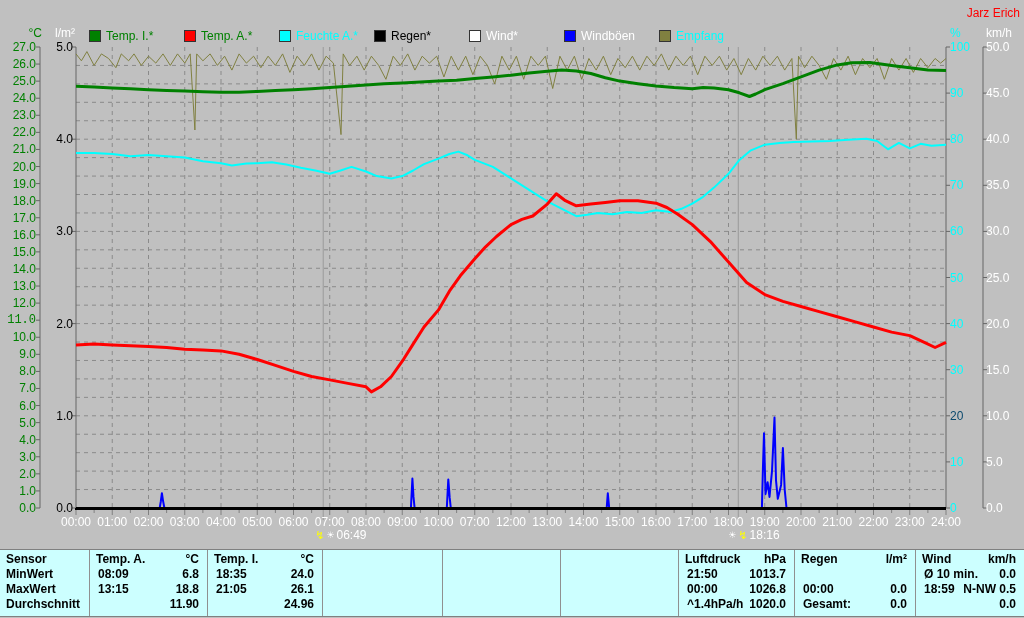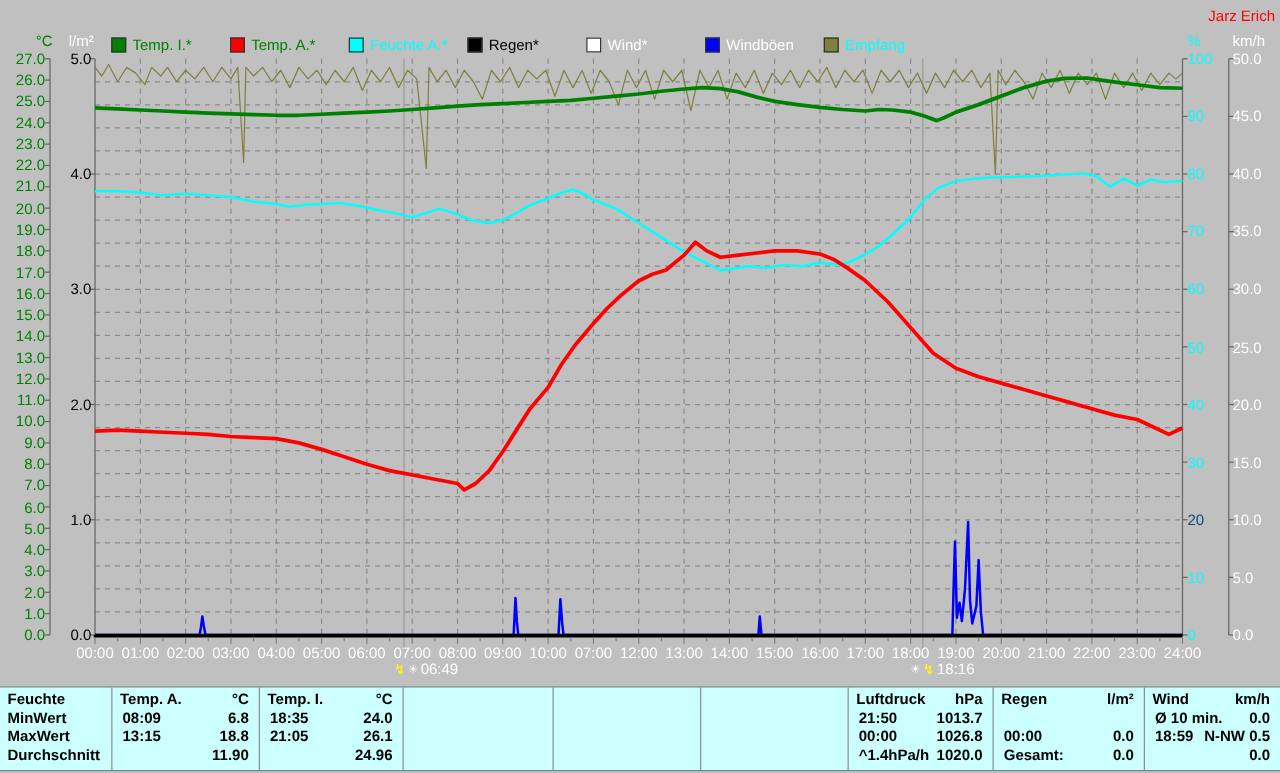--- a/index.html
+++ b/index.html
@@ -241,21 +241,21 @@
       <div class="abs ylab" style="color: rgb(0, 128, 0); top: 484.926px; right: 988px;">1.0</div>
       <div class="abs ylab" style="color: rgb(0, 128, 0); top: 467.852px; right: 988px;">2.0</div>
       <div class="abs ylab" style="color: rgb(0, 128, 0); top: 450.778px; right: 988px;">3.0</div>
       <div class="abs ylab" style="color: rgb(0, 128, 0); top: 433.704px; right: 988px;">4.0</div>
       <div class="abs ylab" style="color: rgb(0, 128, 0); top: 416.63px; right: 988px;">5.0</div>
       <div class="abs ylab" style="color: rgb(0, 128, 0); top: 399.556px; right: 988px;">6.0</div>
       <div class="abs ylab" style="color: rgb(0, 128, 0); top: 382.481px; right: 988px;">7.0</div>
       <div class="abs ylab" style="color: rgb(0, 128, 0); top: 365.407px; right: 988px;">8.0</div>
       <div class="abs ylab" style="color: rgb(0, 128, 0); top: 348.333px; right: 988px;">9.0</div>
       <div class="abs ylab" style="color: rgb(0, 128, 0); top: 331.259px; right: 988px;">10.0</div>
-      <div class="abs ylab" style="color: rgb(0, 128, 0); top: 314.185px; right: 988px;">11.0</div>
+      <div class="abs ylab" style="color: rgb(0, 128, 0); top: 314.185px; right: 988px; font-family: Liberation Mono, monospace;">11.0</div>
       <div class="abs ylab" style="color: rgb(0, 128, 0); top: 297.111px; right: 988px;">12.0</div>
       <div class="abs ylab" style="color: rgb(0, 128, 0); top: 280.037px; right: 988px;">13.0</div>
       <div class="abs ylab" style="color: rgb(0, 128, 0); top: 262.963px; right: 988px;">14.0</div>
       <div class="abs ylab" style="color: rgb(0, 128, 0); top: 245.889px; right: 988px;">15.0</div>
       <div class="abs ylab" style="color: rgb(0, 128, 0); top: 228.815px; right: 988px;">16.0</div>
       <div class="abs ylab" style="color: rgb(0, 128, 0); top: 211.741px; right: 988px;">17.0</div>
       <div class="abs ylab" style="color: rgb(0, 128, 0); top: 194.667px; right: 988px;">18.0</div>
       <div class="abs ylab" style="color: rgb(0, 128, 0); top: 177.593px; right: 988px;">19.0</div>
       <div class="abs ylab" style="color: rgb(0, 128, 0); top: 160.519px; right: 988px;">20.0</div>
       <div class="abs ylab" style="color: rgb(0, 128, 0); top: 143.444px; right: 988px;">21.0</div>
@@ -329,21 +329,21 @@
 </div>
 <div class="abs sunmark" id="sunset-marker" style="left: 728.288px;">
   <span class="sun-dot">☀</span>
       <span class="sun-zz">↯</span>
       <span>18:16</span>
 </div>
 
 <div id="table">
       <div class="tcol labelcol" style="left: 0px; width: 89px; border-left: none;">
         <div class="trow " style="top: 2px;">
-          <span class="">Feuchte</span>
+          <span class="">Sensor</span>
         </div>
         <div class="trow " style="top: 17px;">
           <span class="">MinWert</span>
         </div>
         <div class="trow " style="top: 32px;">
           <span class="">MaxWert</span>
         </div>
         <div class="trow " style="top: 47px;">
           <span class="">Durchschnitt</span>
         </div>

